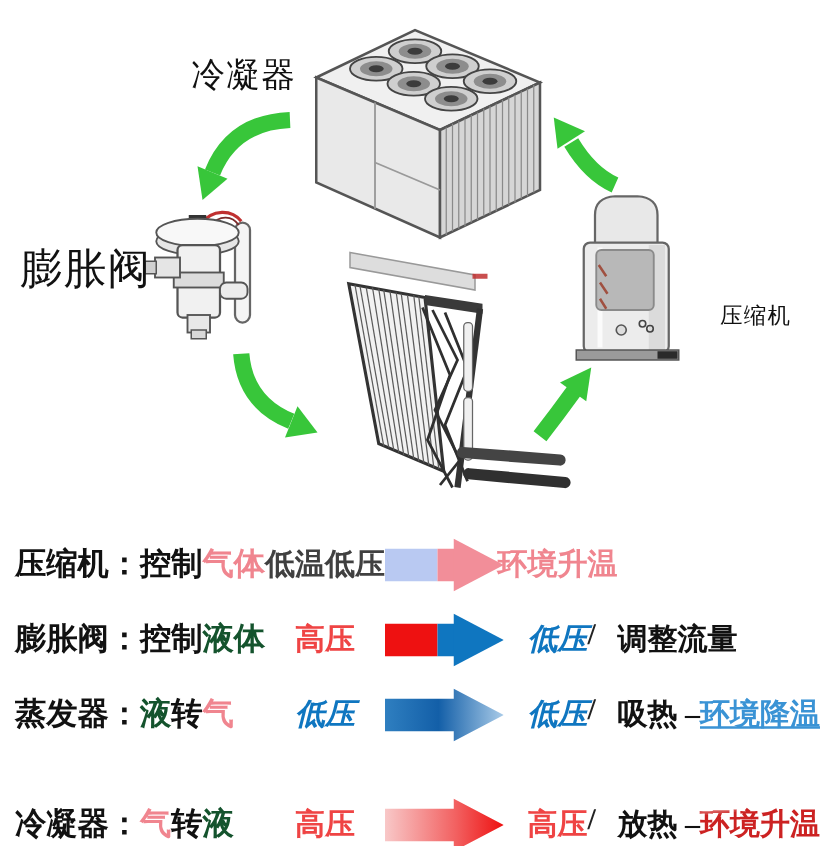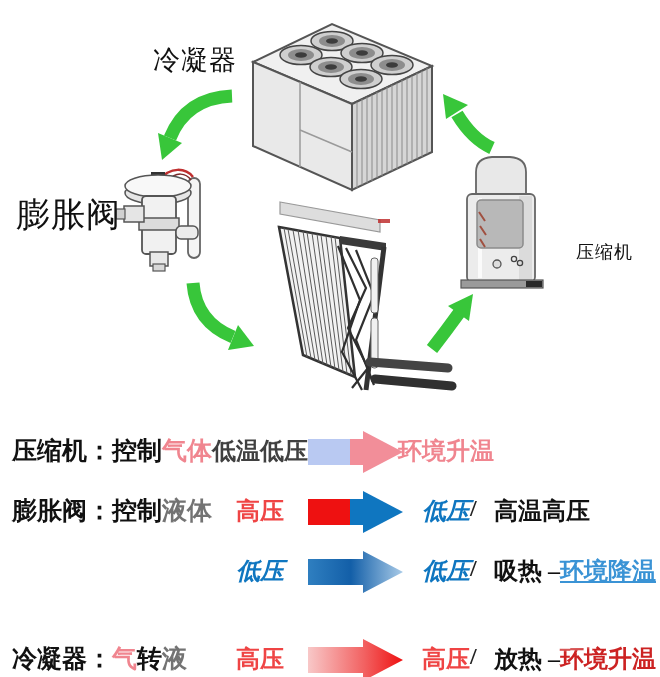--- a/index.html
+++ b/index.html
@@ -14,21 +14,21 @@
   .fromv{position:absolute;left:196px;width:128px;top:5px;text-align:center;font-size:24px;}
   .tov{position:absolute;left:398px;width:96px;top:5px;text-align:center;font-size:24px;}
   .rarrow{position:absolute;left:308px;top:0px;}
   .slash{position:absolute;left:470px;top:5px;color:#222;font-size:24px;font-weight:700;}
   .extra{position:absolute;left:494px;top:5px;font-size:24px;}
   .black{color:#111;margin-top:30px;}
   .c-pink{color:#f0858f;}
   .c-periwinkle{color:#404040;}
   .c-red{color:#ef4444;}
   .c-blue{color:#0f76c0;font-style:italic;}
-  .c-lblue{color:#737373;}
+  .c-lblue{color:#14532d;}
   .c-mblue{color:#3a93d5;text-decoration:underline;}
   .c-dred{color:#cc2222;}
   .watermark{position:absolute;left:515px;top:596px;width:104px;height:56px;border-radius:50%;
      background:radial-gradient(ellipse at center, rgba(255,255,255,0.78) 0%, rgba(255,255,255,0.45) 55%, rgba(255,255,255,0) 75%);
      pointer-events:none;}
 </style>
 </head>
 <body>
 
 <div class="stage">
@@ -196,25 +196,28 @@
     </div>
     <div class="fromv c-red">高压</div>
     <svg class="rarrow" width="95" height="44" viewBox="0 0 95 44">
       <rect x="0" y="9" width="42" height="26" fill="#ee1111"></rect>
       <rect x="42" y="9" width="14" height="26" fill="#0f76c0"></rect>
       <polygon points="55,1 95,22 55,43" fill="#0f76c0"></polygon>
     </svg>
     <div class="tov c-blue">低压</div>
     <div class="slash">/</div>
     <div class="extra">
-      <span class="black">高温高压</span><span class="c-mblue"></span>
+      <span class="black">调整流量</span><span class="c-mblue"></span>
     </div>
   </div>
 
   <div class="trow" style="top:550px;">
+    <div class="lbl">
+      <span class="black">蒸发器：</span><span class="c-lblue">液</span><span class="black">转</span><span class="c-pink">气</span>
+    </div>
     <div class="fromv c-blue">低压</div>
     <svg class="rarrow" width="95" height="44" viewBox="0 0 95 44">
       <defs>
         <linearGradient id="grad-blue" x1="0" y1="0" x2="1" y2="0">
           <stop offset="0%" stop-color="#2f7fc0"></stop>
           <stop offset="45%" stop-color="#135fa8"></stop>
           <stop offset="100%" stop-color="#a9cbe8"></stop>
         </linearGradient>
       </defs>
       <path d="M0,9 H55 V1 L95,22 L55,43 V35 H0 Z" fill="url(#grad-blue)"></path>

